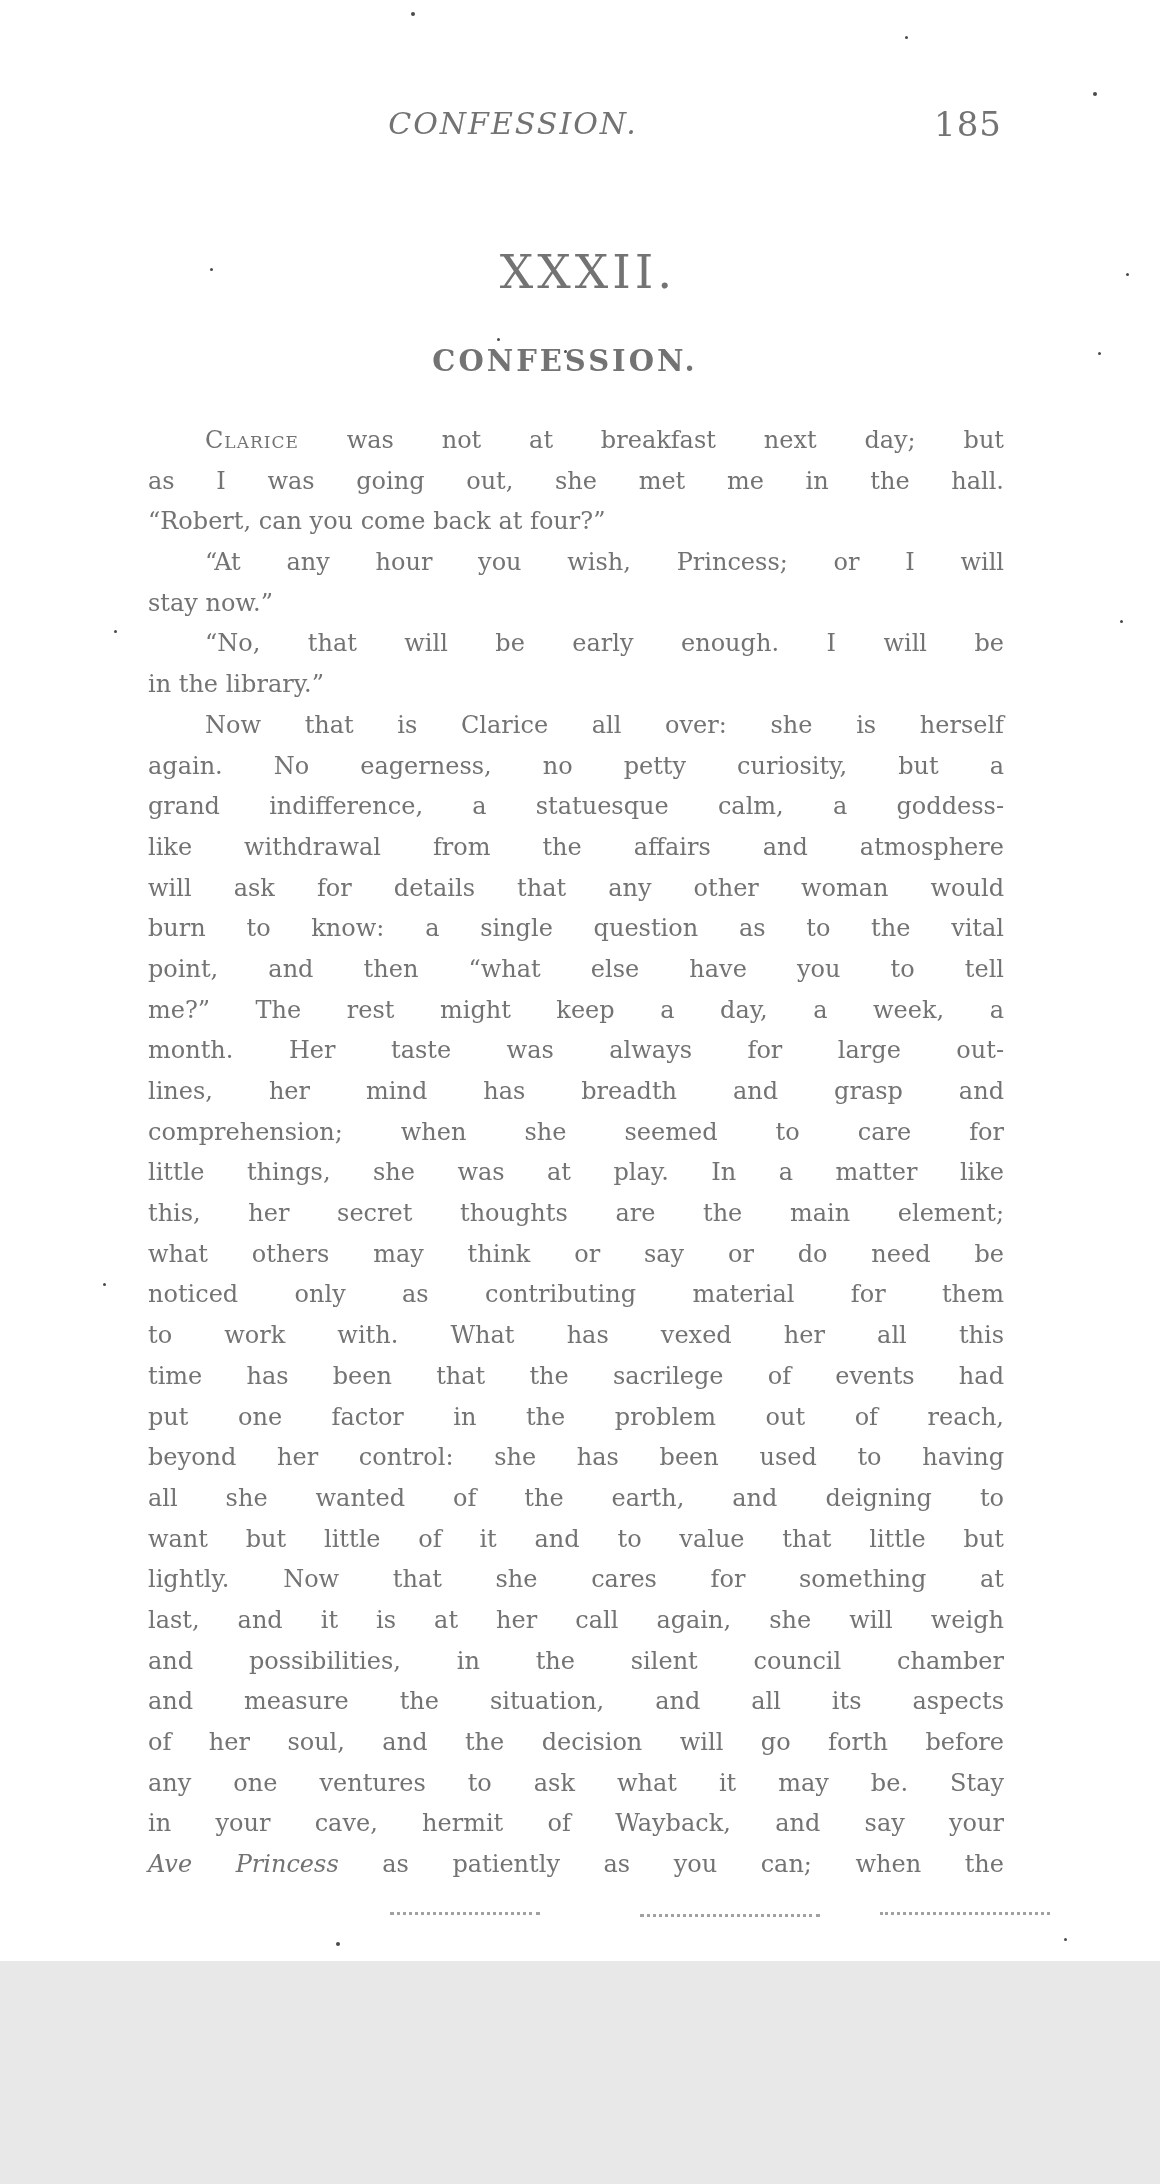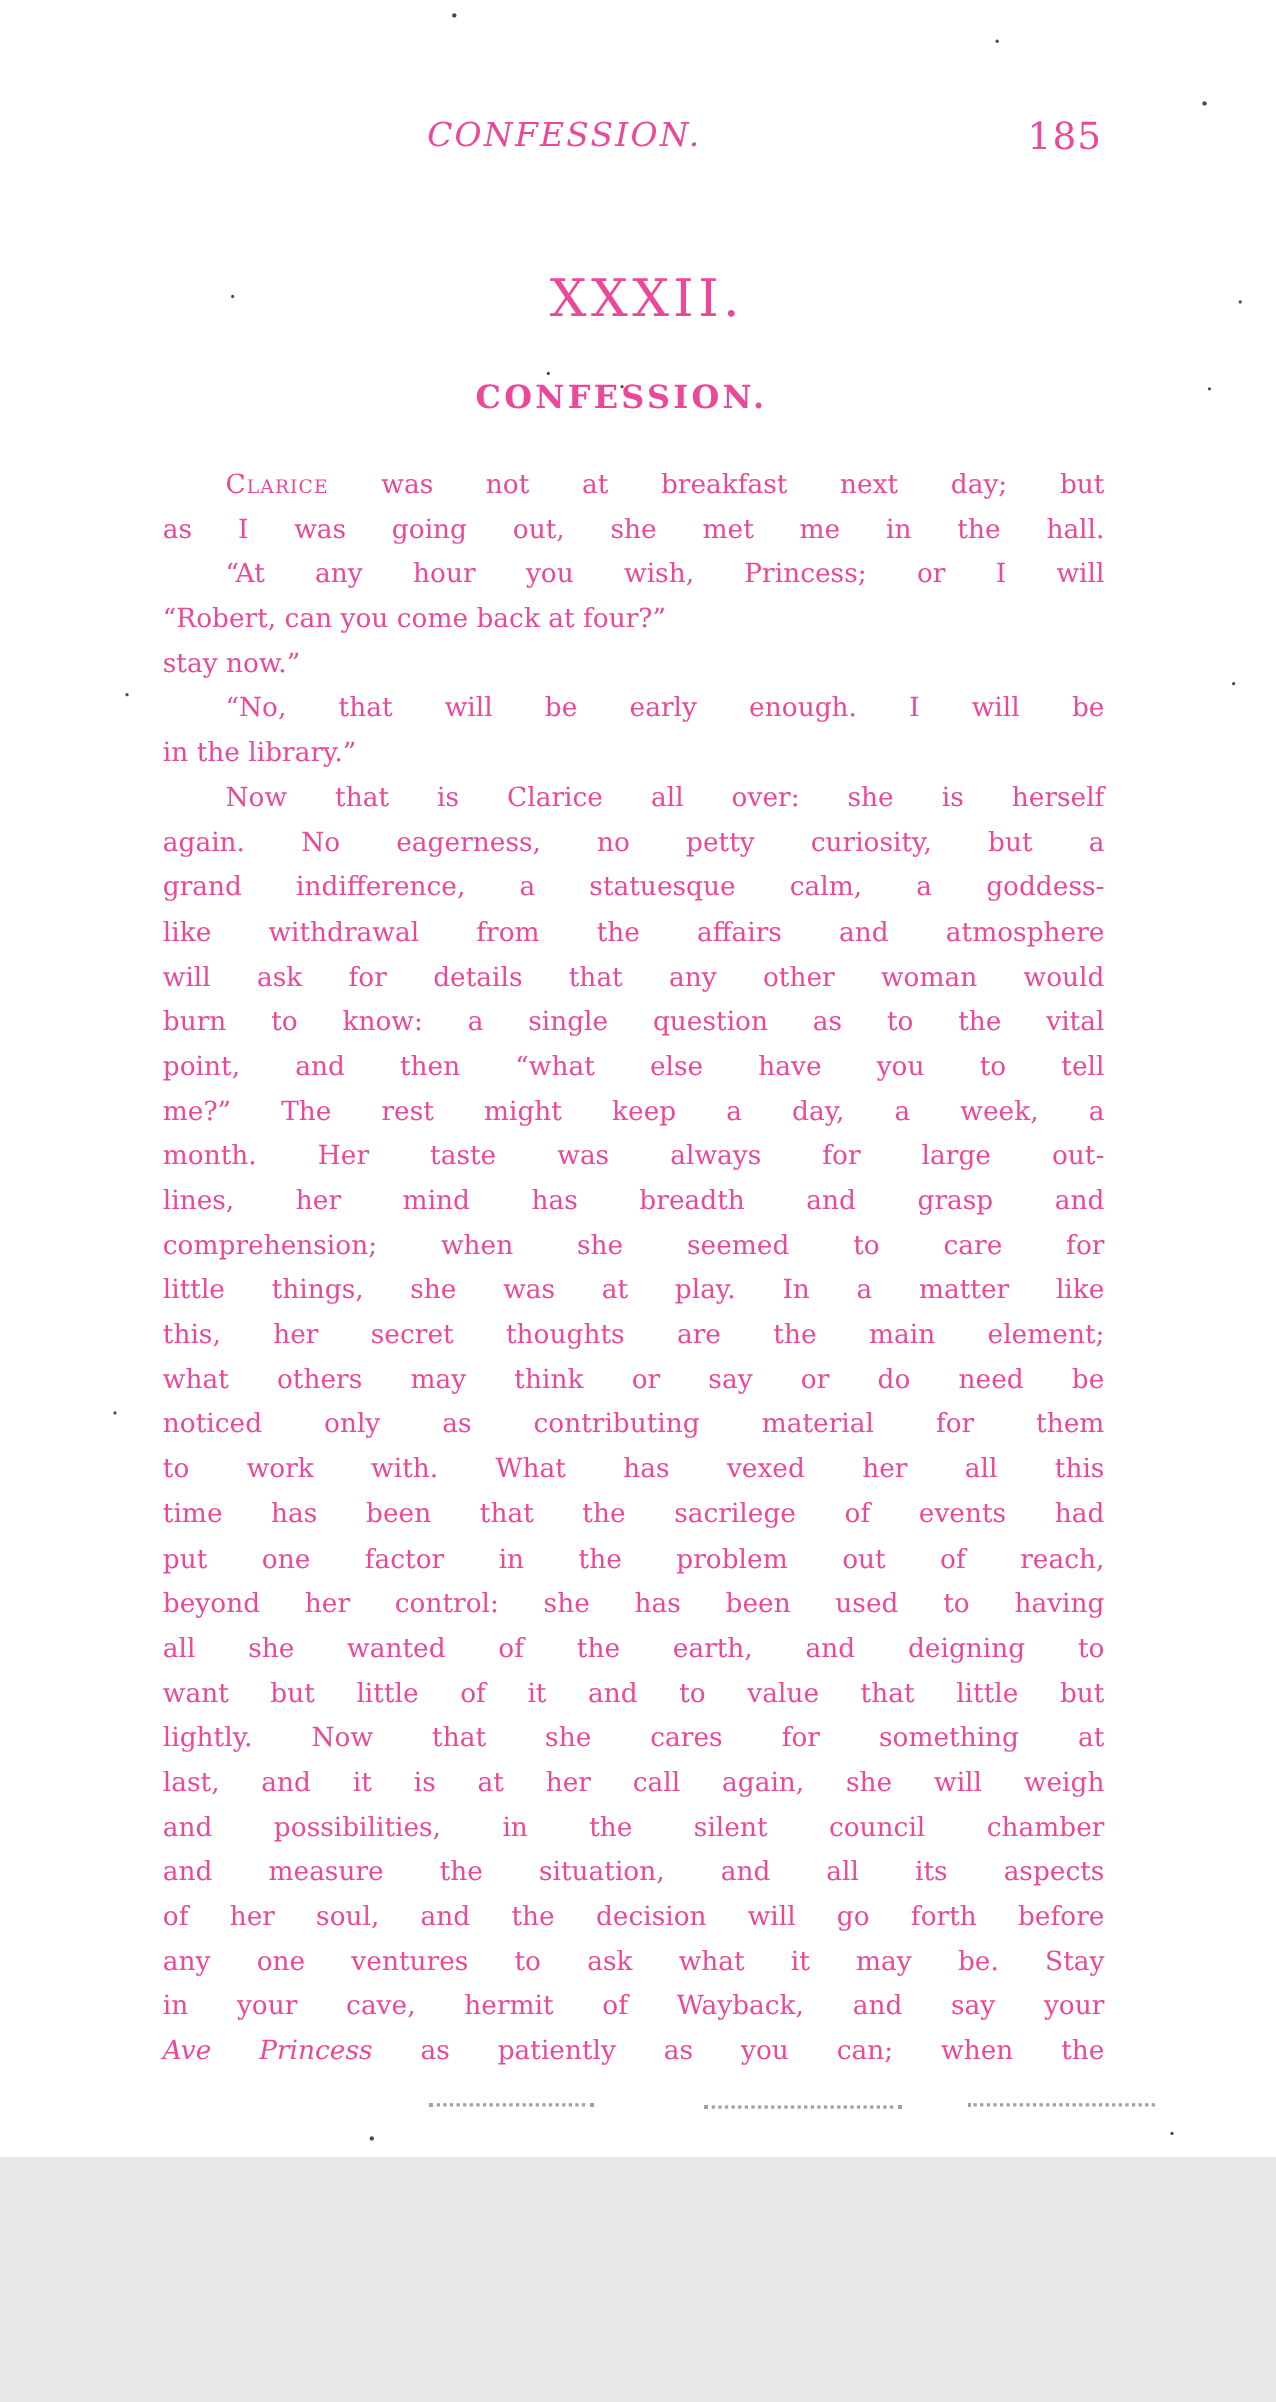--- a/index.html
+++ b/index.html
@@ -1,21 +1,21 @@
 <!DOCTYPE html>
 <html><head>
 <meta charset="utf-8">
 <style>
   html, body { margin: 0; padding: 0; background: #e8e8e8; }
   .page {
     position: relative;
     width: 1160px;
     height: 1961px;
     background: #ffffff;
-    color: #ec4899;
+    color: #737373;
     font-family: "DejaVu Serif", serif;
     overflow: hidden;
   }
   .running-head {
     position: absolute;
     top: 106px;
     left: 513px;
     transform: translateX(-50%);
     font-style: italic;
     font-size: 30px;
@@ -90,22 +90,22 @@
 
   <div class="running-head">CONFESSION.</div>
   <div class="page-number">185</div>
 
   <div class="chapter-number">XXXII.</div>
   <div class="chapter-title">CONFESSION.</div>
 
   <div class="body-text">
       <div class="line indent"><span class="sc">Clarice</span><span> was not at breakfast next day; but</span></div>
       <div class="line"><span>as I was going out, she met me in the hall.</span></div>
+      <div class="line no-just"><span>“Robert, can you come back at four?”</span></div>
       <div class="line indent"><span>“At any hour you wish, Princess; or I will</span></div>
-      <div class="line no-just"><span>“Robert, can you come back at four?”</span></div>
       <div class="line no-just"><span>stay now.”</span></div>
       <div class="line indent"><span>“No, that will be early enough.  I will be</span></div>
       <div class="line no-just"><span>in the library.”</span></div>
       <div class="line indent"><span>Now that is Clarice all over: she is herself</span></div>
       <div class="line"><span>again.  No eagerness, no petty curiosity, but a</span></div>
       <div class="line"><span>grand indifference, a statuesque calm, a goddess-</span></div>
       <div class="line"><span>like withdrawal from the affairs and atmosphere</span></div>
       <div class="line"><span>will ask for details that any other woman would</span></div>
       <div class="line"><span>burn to know: a single question as to the vital</span></div>
       <div class="line"><span>point, and then “what else have you to tell</span></div>

